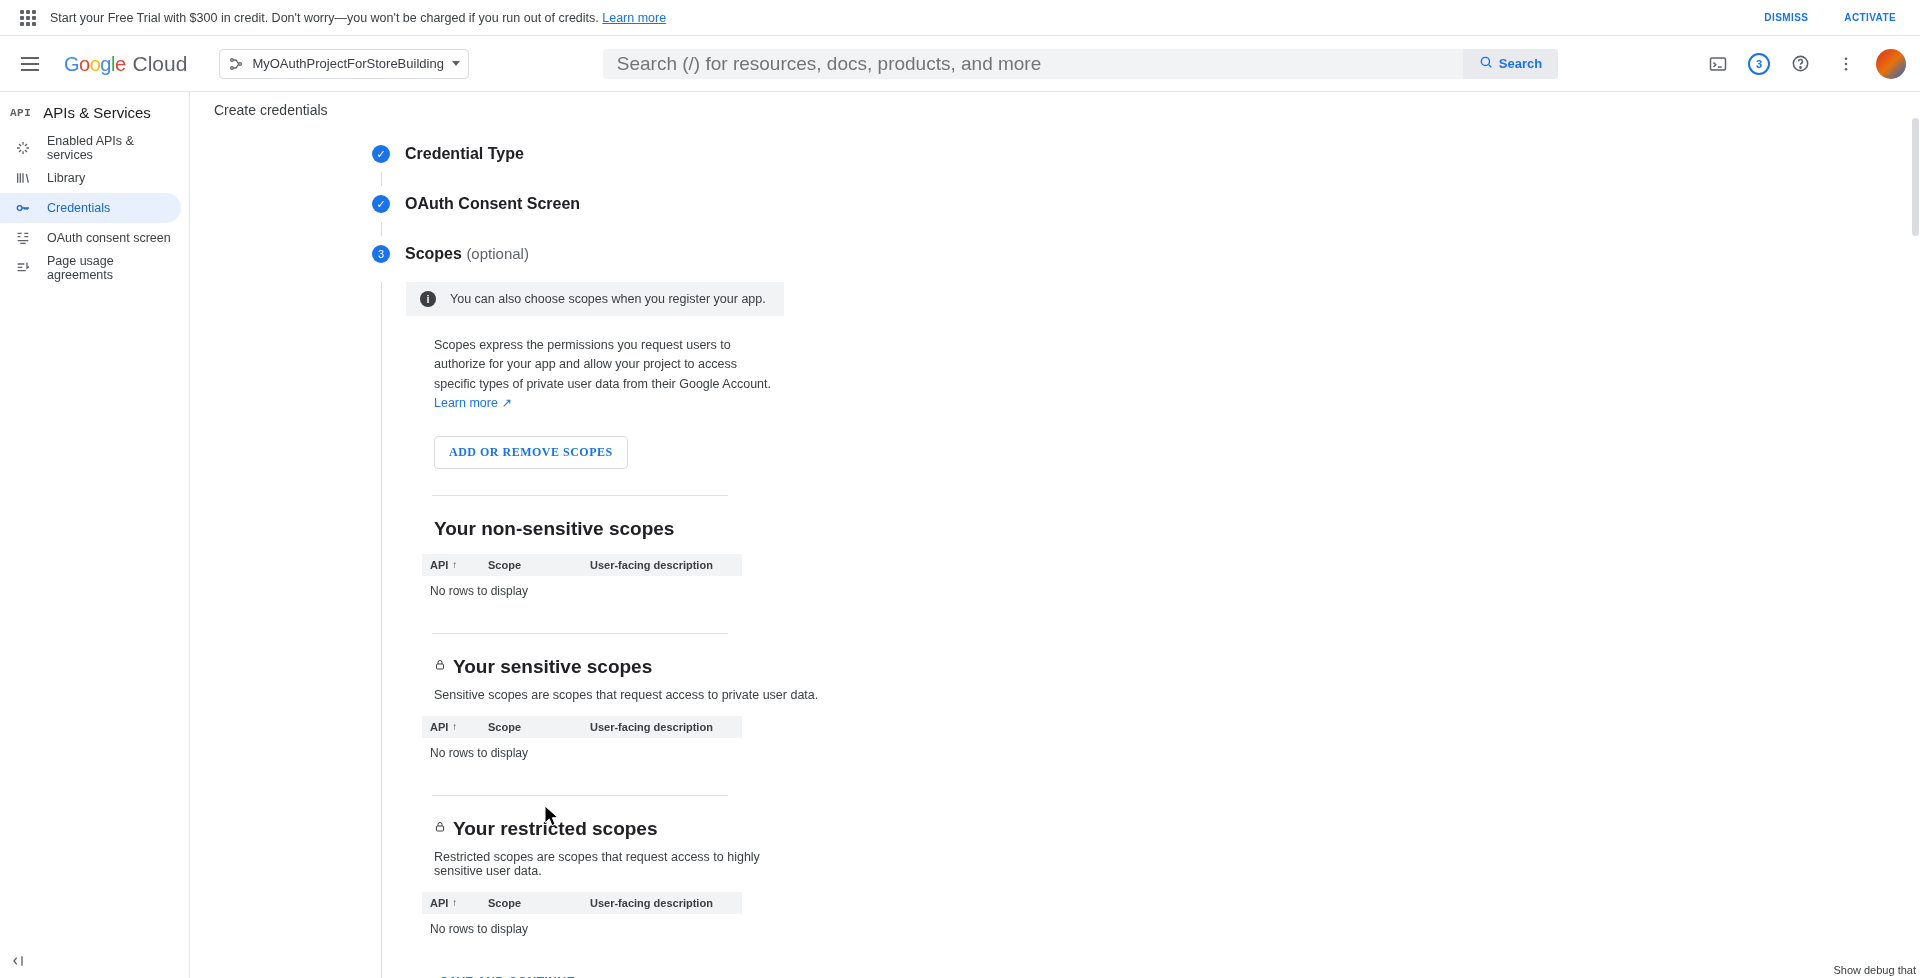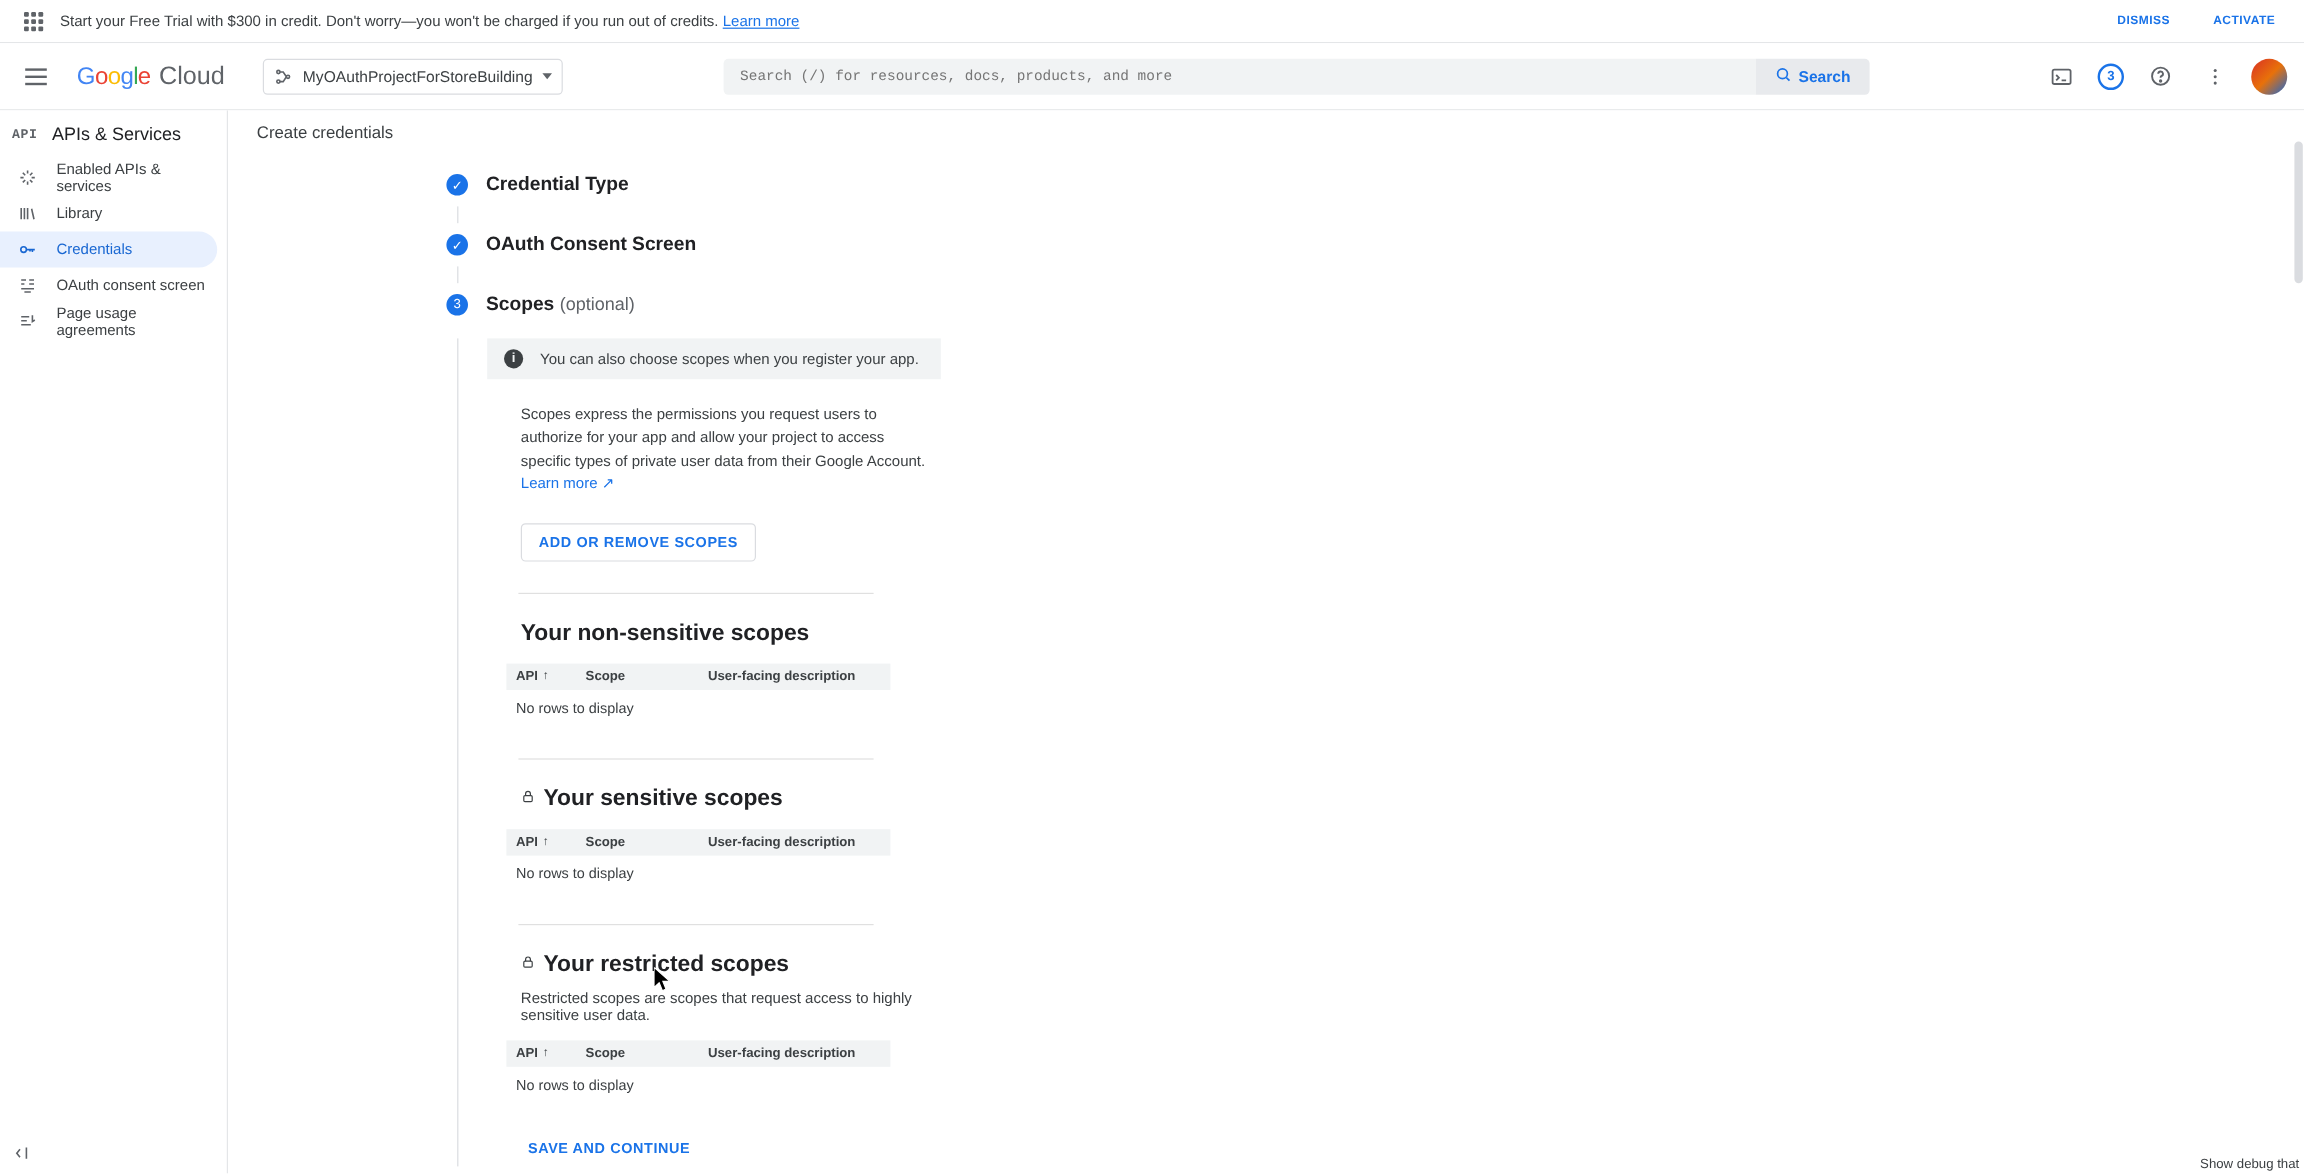--- a/index.html
+++ b/index.html
@@ -75,22 +75,22 @@
   .chev-down { width: 0; height: 0; border-left: 4px solid transparent; border-right: 4px solid transparent; border-top: 5px solid #5f6368; margin-left: auto; }
   .search-wrap { flex: 1; display: flex; justify-content: center; align-items: center; }
   .search-box {
     display: flex; align-items: center;
     width: 860px; height: 30px;
     background: #f1f3f4; border-radius: 4px 0 0 4px;
     padding: 0 12px; font-size: 13px; color: #5f6368;
   }
   .search-box input {
     border: none; background: transparent; outline: none;
-    width: 100%; font-size: 12px; color: #0f172a;
-    font-family: Liberation Mono, monospace;
+    width: 100%; font-size: 19px; color: #0f172a;
+    font-family: Liberation Sans, sans-serif;
   }
   .search-btn {
     height: 30px; display: flex; align-items: center; gap: 6px;
     background: #e8eaed; color: #1a73e8; font-size: 13px; font-weight: bold;
     padding: 0 16px; border-radius: 0 4px 4px 0; border: none; cursor: pointer;
   }
   .topbar-right { display: flex; align-items: center; gap: 14px; margin-left: 10px; }
   .icon-btn { width: 32px; height: 32px; display:flex; align-items:center; justify-content:center; border-radius:50%; cursor:pointer; color:#5f6368; }
   .notif-badge {
     width: 22px; height: 22px; border-radius: 50%;
@@ -178,21 +178,21 @@
     width: 348px; font-size: 12.5px; line-height: 1.55;
     color: #3c4043; margin: 20px 0 4px 28px;
   }
   .scope-desc a { color: #1a73e8; text-decoration: none; }
   .btn-outline {
     margin: 18px 0 0 28px;
     border: 1px solid #dadce0; background: #fff;
     color: #1a73e8; font-size: 12px; font-weight: bold;
     letter-spacing: .5px; text-transform: uppercase;
     padding: 8px 14px; border-radius: 4px; cursor: pointer;
-    font-family: Liberation Sans, sans-serif;
+    font-family: Liberation Serif, serif;
   }
   .hr {
     width: 296px; height: 1px; background: #e0e0e0;
     margin: 26px 0 0 26px;
   }
   .section-title {
     display: flex; align-items: center; gap: 7px;
     font-size: 19px; font-weight: bold; color: #202124;
     margin: 22px 0 0 28px;
   }
@@ -463,20 +463,21 @@
           
           <div class="section-title">
             <span class="lock-icon">
               <svg width="12" height="14" viewBox="0 0 24 24" fill="none" stroke="#3c4043" stroke-width="2">
                 <rect x="5" y="10" width="14" height="10" rx="2"></rect>
                   <path d="M8 10V7a4 4 0 0 1 8 0v3"></path>
               </svg>
             </span>
             <span>Your sensitive scopes</span>
           </div>
+          <div class="section-sub">Sensitive scopes are scopes that request access to private user data.</div>
           <div class="scope-table">
             <div class="thead">
               <div class="th-api">
                 <span>API</span>
                 <span class="sort-arrow">↑</span>
               </div>
               <div class="th-scope">Scope</div>
               <div class="th-desc">User-facing description</div>
             </div>
             <div class="norows">No rows to display</div>

